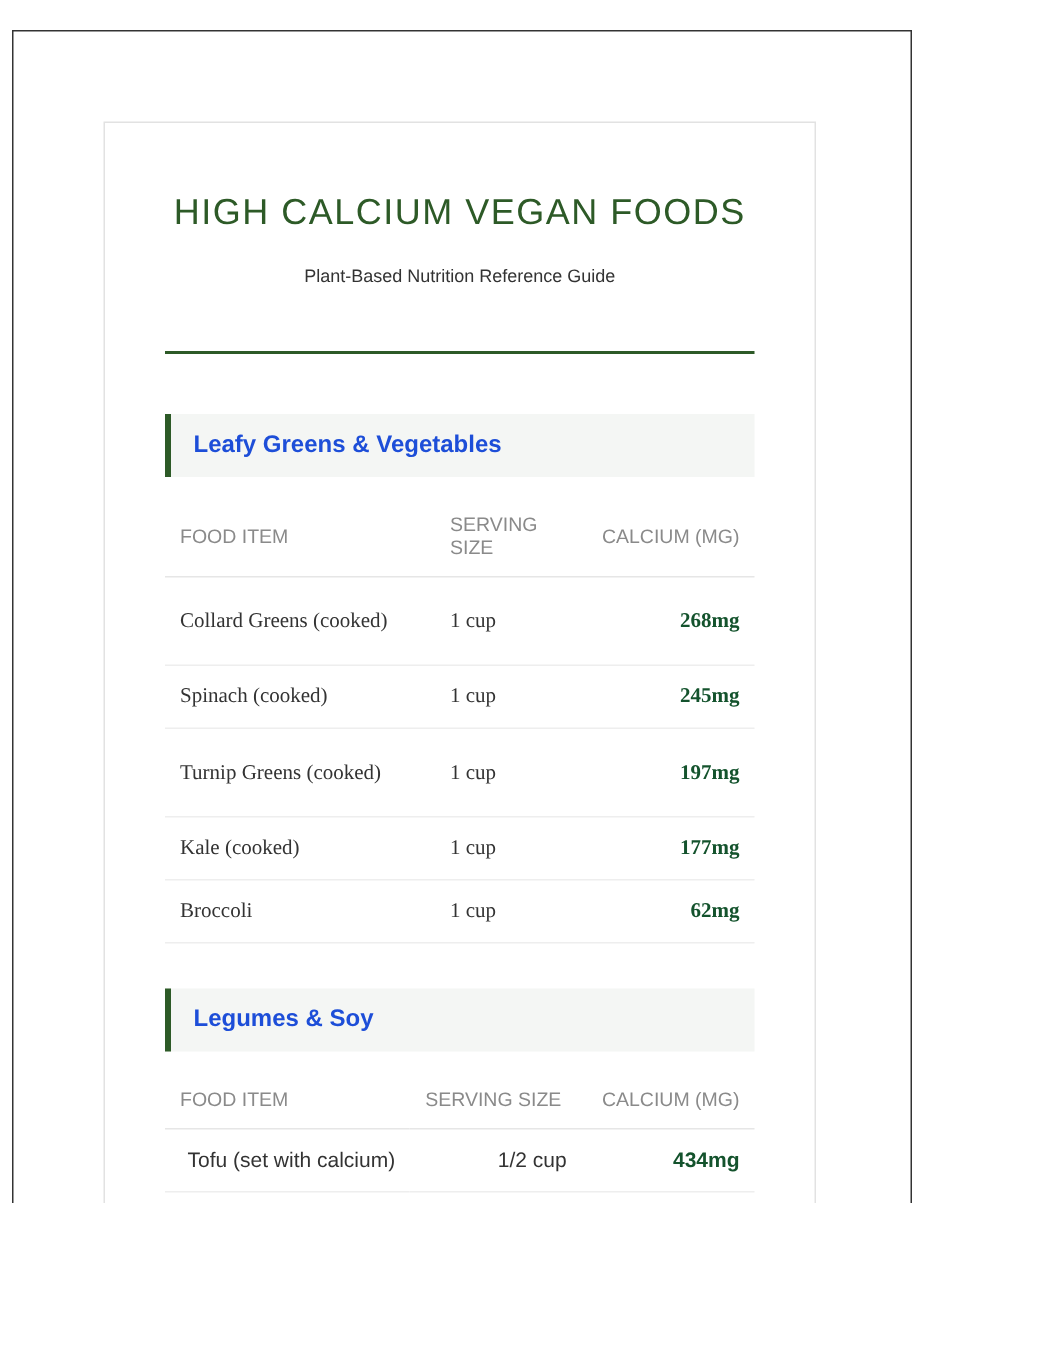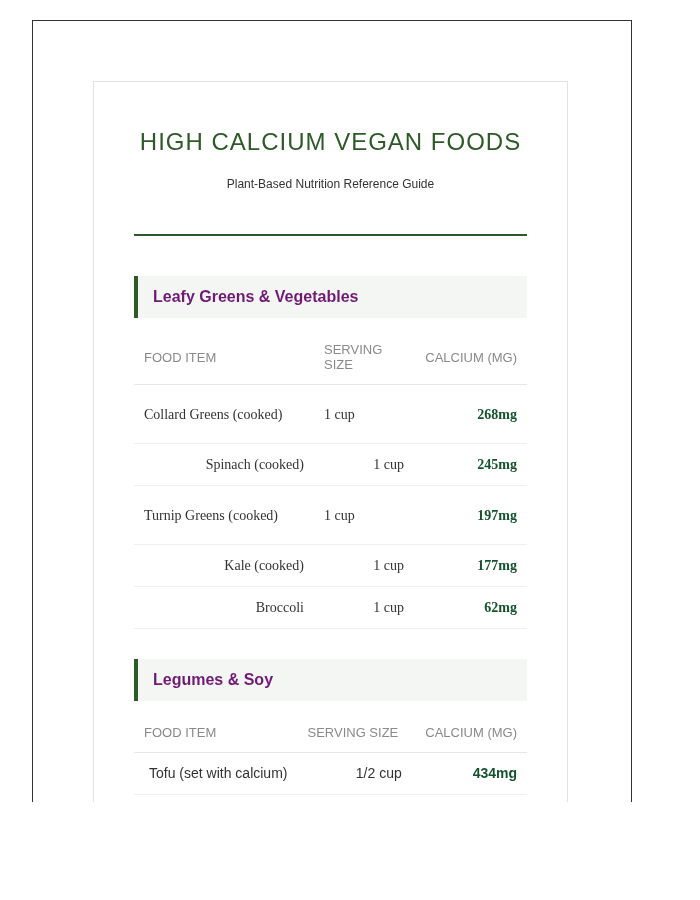--- a/index.html
+++ b/index.html
@@ -10,21 +10,21 @@
     body {
       width: 700px;
       height: 900px;
       position: relative;
       overflow: hidden;
       font-family: "Liberation Sans", sans-serif;
       color: #333333;
     }
     .viewport {
       position: absolute;
-      left: 32px;
+      left: 8px;
       top: 20px;
       width: 598px;
       height: 781px;
       border: 1px solid #333333;
       border-bottom: none;
       overflow: hidden;
       background: #ffffff;
     }
     .card {
       position: absolute;
@@ -69,21 +69,21 @@
       margin-top: 30px;
     }
     .section-header {
       background: #f4f6f4;
       border-left: 4px solid #2d5a27;
       height: 42px;
       line-height: 42px;
       padding-left: 15px;
       font-size: 16px;
       font-weight: bold;
-      color: #701a75;
+      color: #1d4ed8;
     }
     table {
       width: 100%;
       border-collapse: collapse;
       margin-top: 12px;
       font-size: 14px;
     }
     th {
       text-transform: uppercase;
       font-size: 13px;
@@ -105,21 +105,21 @@
       vertical-align: middle;
       color: #333333;
     }
     td.calc {
       font-weight: bold;
       color: #14532d;
     }
     .t1 th.c1 { width: 160px; }
     .t1 th.c2 { width: 80px; }
     .t1 td { height: 34px; font-family: Liberation Serif, serif; }
-    .t1 tr.single td { height: 17px; text-align: right; }
+    .t1 tr.single td { height: 17px; }
     .t2 th { white-space: nowrap; }
     .t2 td { white-space: nowrap; height: 17px; text-align: right; }
   </style>
 </head>
 <body>
 
 <div class="viewport">
   <div class="card">
     <div class="card-inner">
       <h1 class="title">HIGH CALCIUM VEGAN FOODS</h1>

